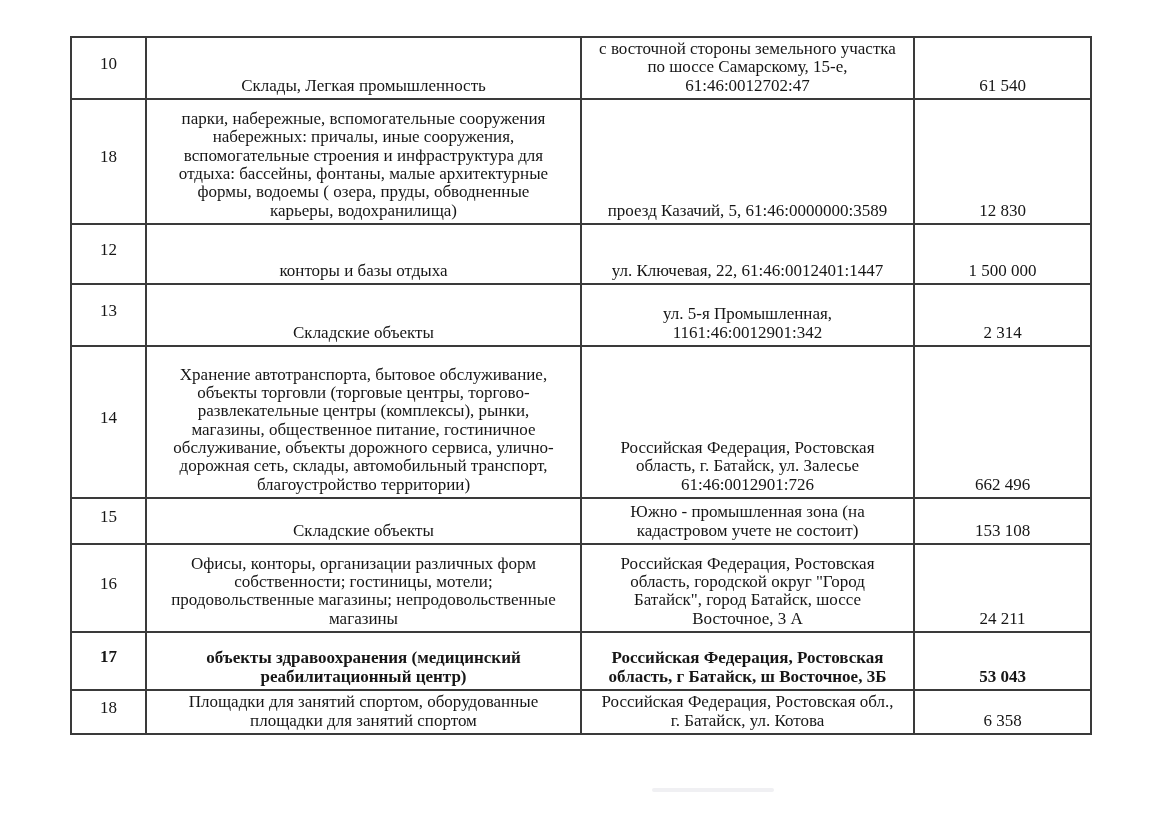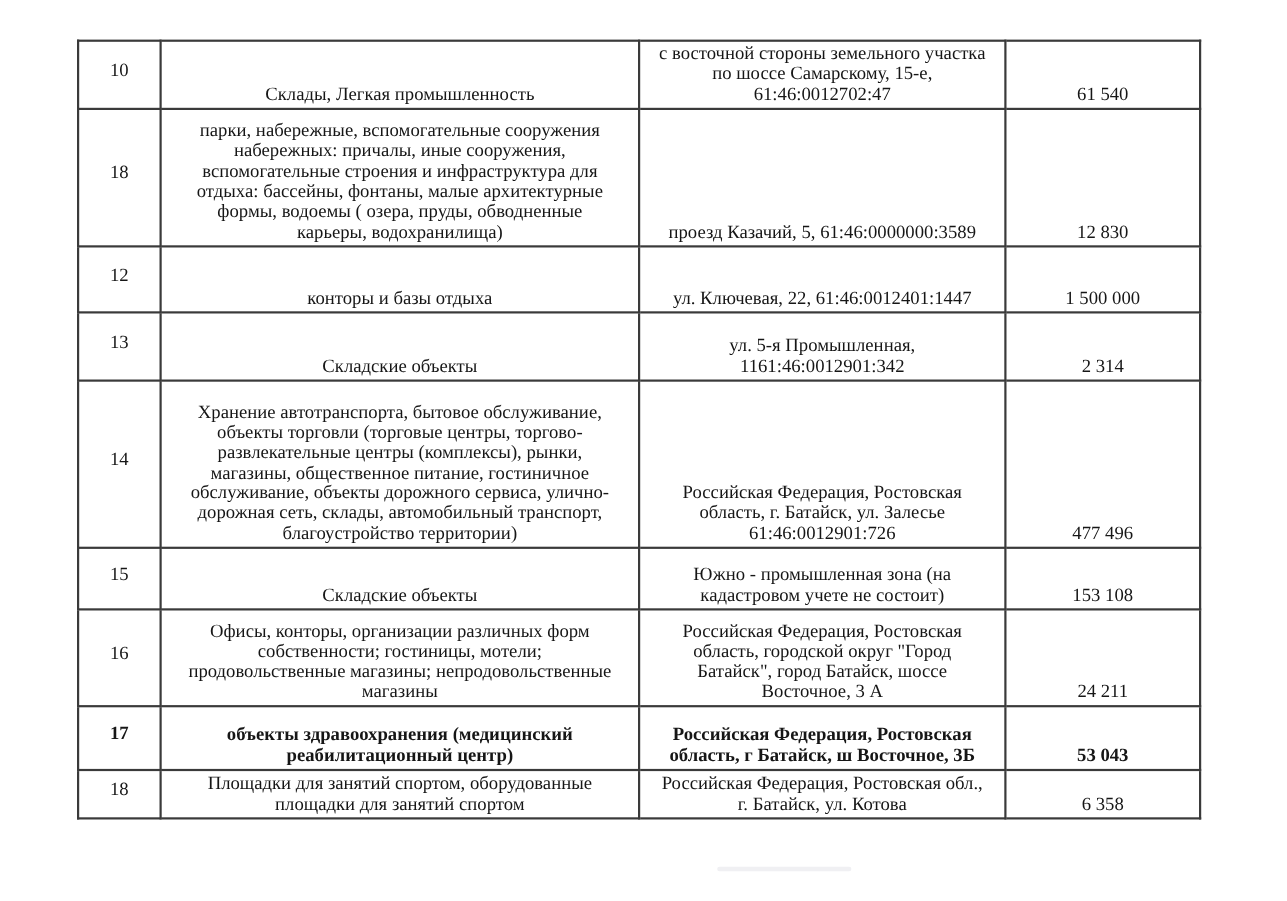--- a/index.html
+++ b/index.html
@@ -99,23 +99,23 @@
     <td class="cell-desc">Хранение автотранспорта, бытовое обслуживание,
 объекты торговли (торговые центры, торгово-
 развлекательные центры (комплексы), рынки,
 магазины, общественное питание, гостиничное
 обслуживание, объекты дорожного сервиса, улично-
 дорожная сеть, склады, автомобильный транспорт,
 благоустройство территории)</td>
     <td class="cell-addr">Российская Федерация, Ростовская
 область, г. Батайск, ул. Залесье
 61:46:0012901:726</td>
-    <td class="cell-area">477 496</td>
+    <td class="cell-area">662 496</td>
   </tr>
-        <tr style="height: 56px;">
+        <tr style="height: 46px;">
     <td class="cell-num">15</td>
     <td class="cell-desc">Складские объекты</td>
     <td class="cell-addr">Южно - промышленная зона (на
 кадастровом учете не состоит)</td>
     <td class="cell-area">153 108</td>
   </tr>
         <tr style="height: 88px;">
     <td class="cell-num">16</td>
     <td class="cell-desc">Офисы, конторы, организации различных форм
 собственности; гостиницы, мотели;

